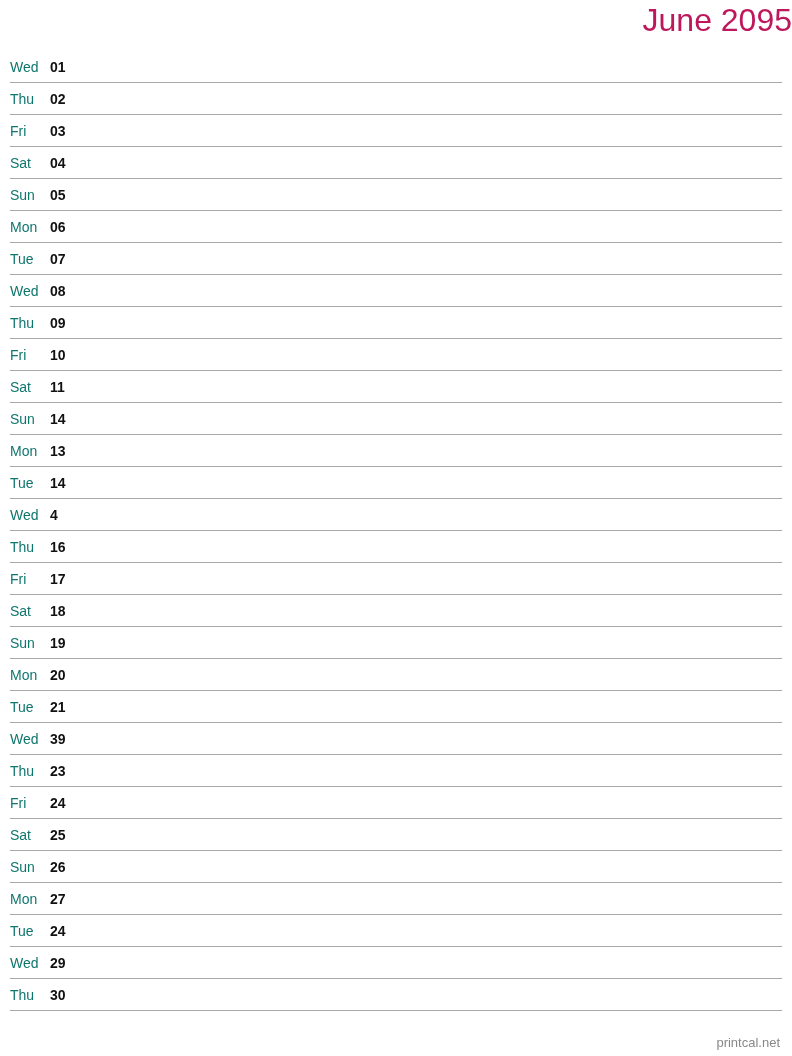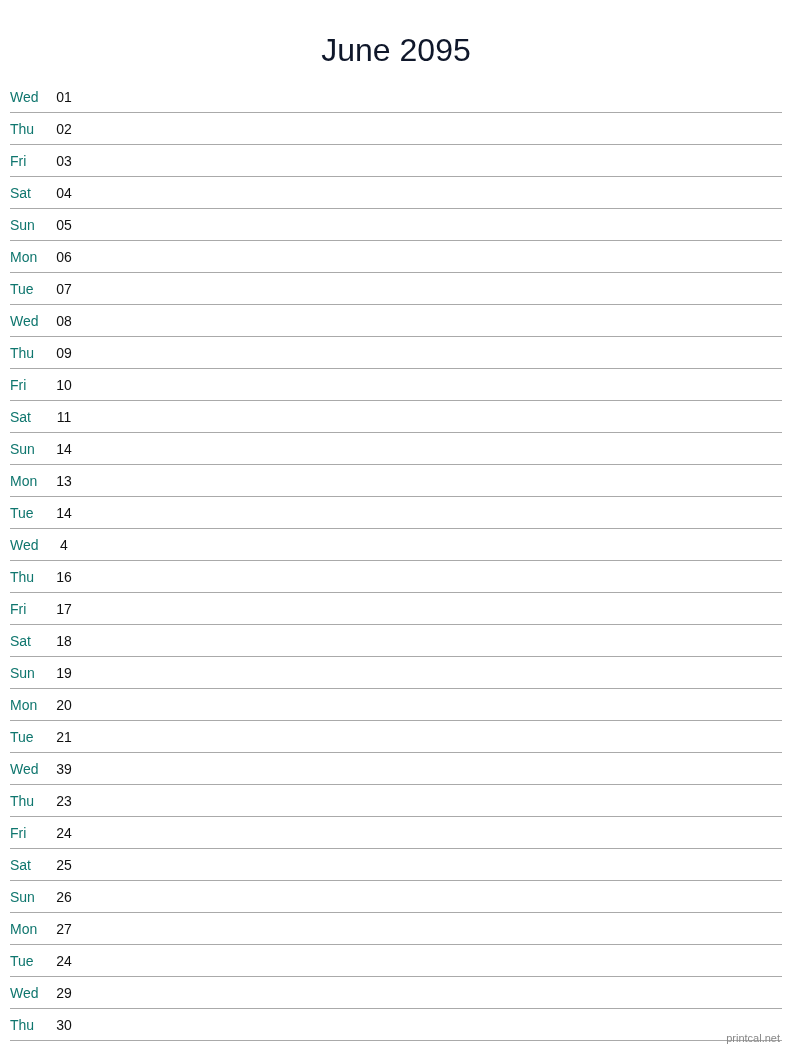--- a/index.html
+++ b/index.html
@@ -10,25 +10,25 @@
 
     body {
       width: 792px;
       min-height: 1056px;
       background: #fff;
       font-family: Arial, sans-serif;
       position: relative;
     }
 
     .page-title {
-      text-align: center;
+      text-align: right;
       font-size: 32px;
       font-weight: normal;
-      padding: 32px 0 12px 0;
-      color: #0f172a;
+      padding: 2px 0 12px 0;
+      color: #be185d;
     }
 
     .calendar-list {
       width: 100%;
       padding: 0 10px;
     }
 
     .day-row {
       display: flex;
       align-items: center;
@@ -41,37 +41,37 @@
       width: 40px;
       font-size: 14px;
       color: #0f766e;
       text-align: left;
       flex-shrink: 0;
     }
 
     .day-num {
       width: 28px;
       font-size: 14px;
-      font-weight: normal;
+      font-weight: bold;
       color: #111;
-      text-align: center;
+      text-align: left;
       flex-shrink: 0;
     }
 
     .day-line {
       flex: 1;
       height: 1px;
       
     }
 
     .watermark {
       position: absolute;
-      bottom: 12px;
+      bottom: 6px;
       right: 12px;
-      font-size: 11px;
+      font-size: 13px;
       color: #888;
     }
   </style>
 </head>
 <body>
 
 <h1 class="page-title">June 2095</h1>
 
 <div class="calendar-list" id="calendar-list">
 <div class="day-row">

